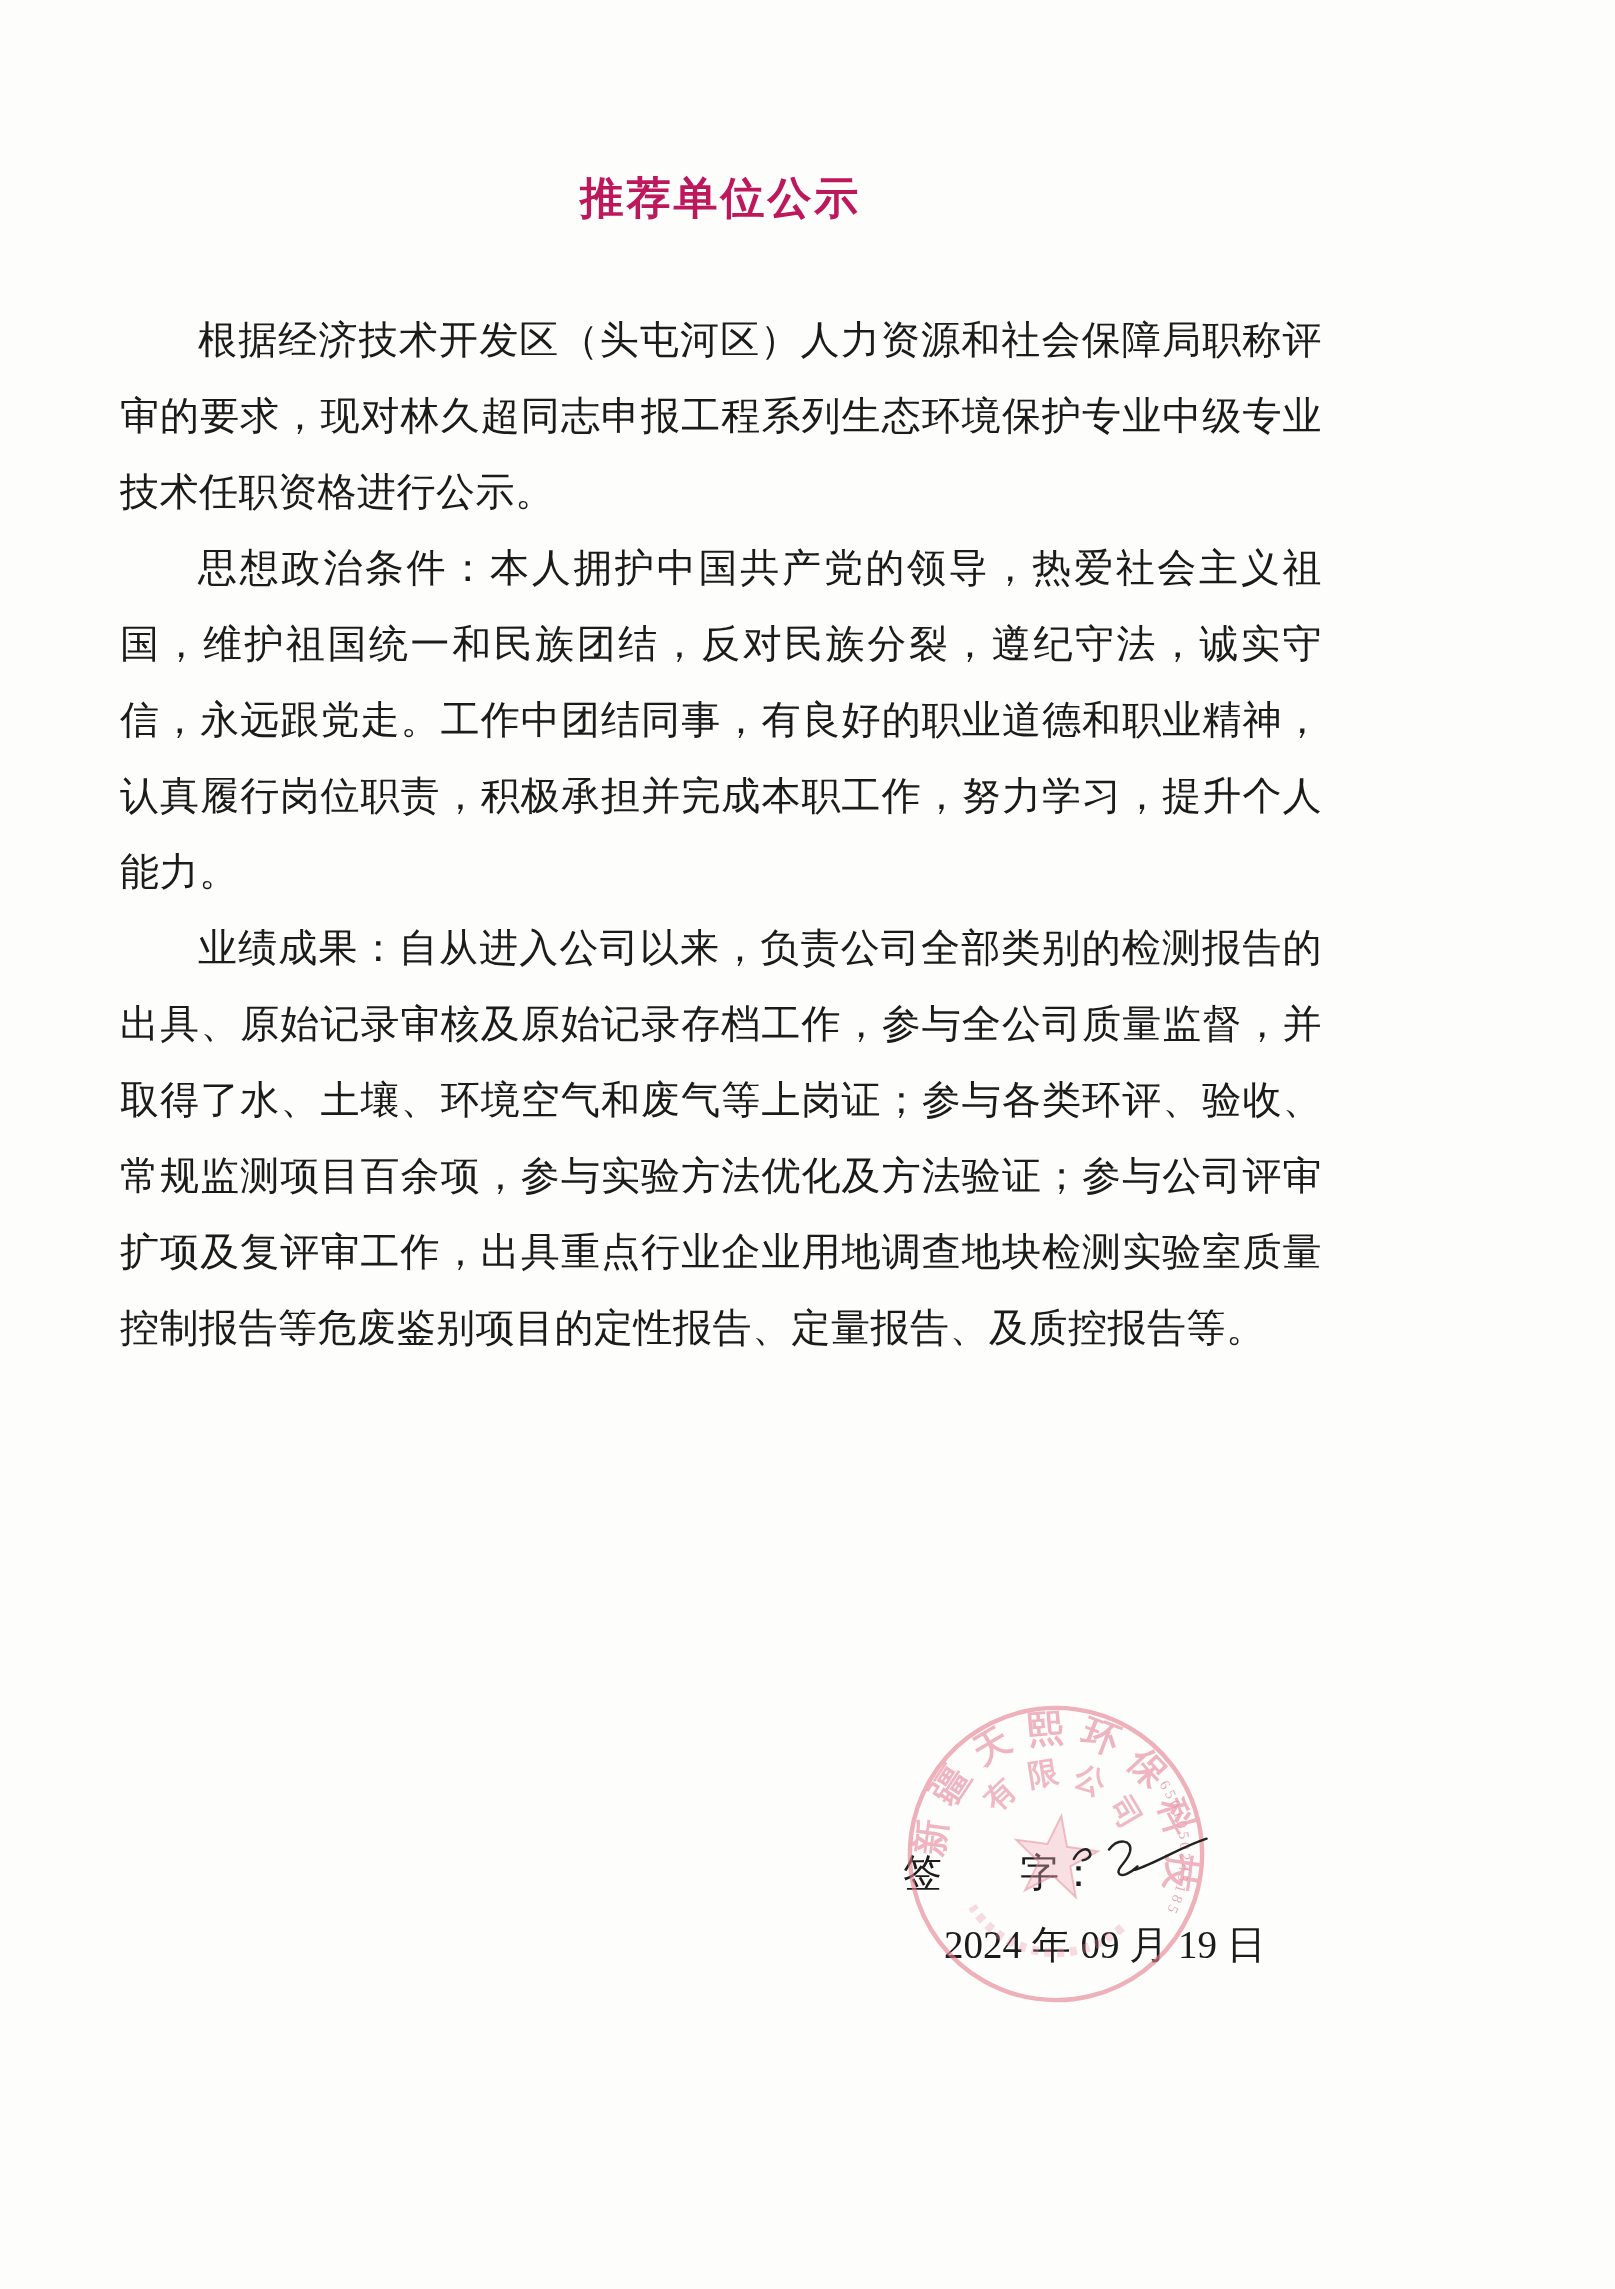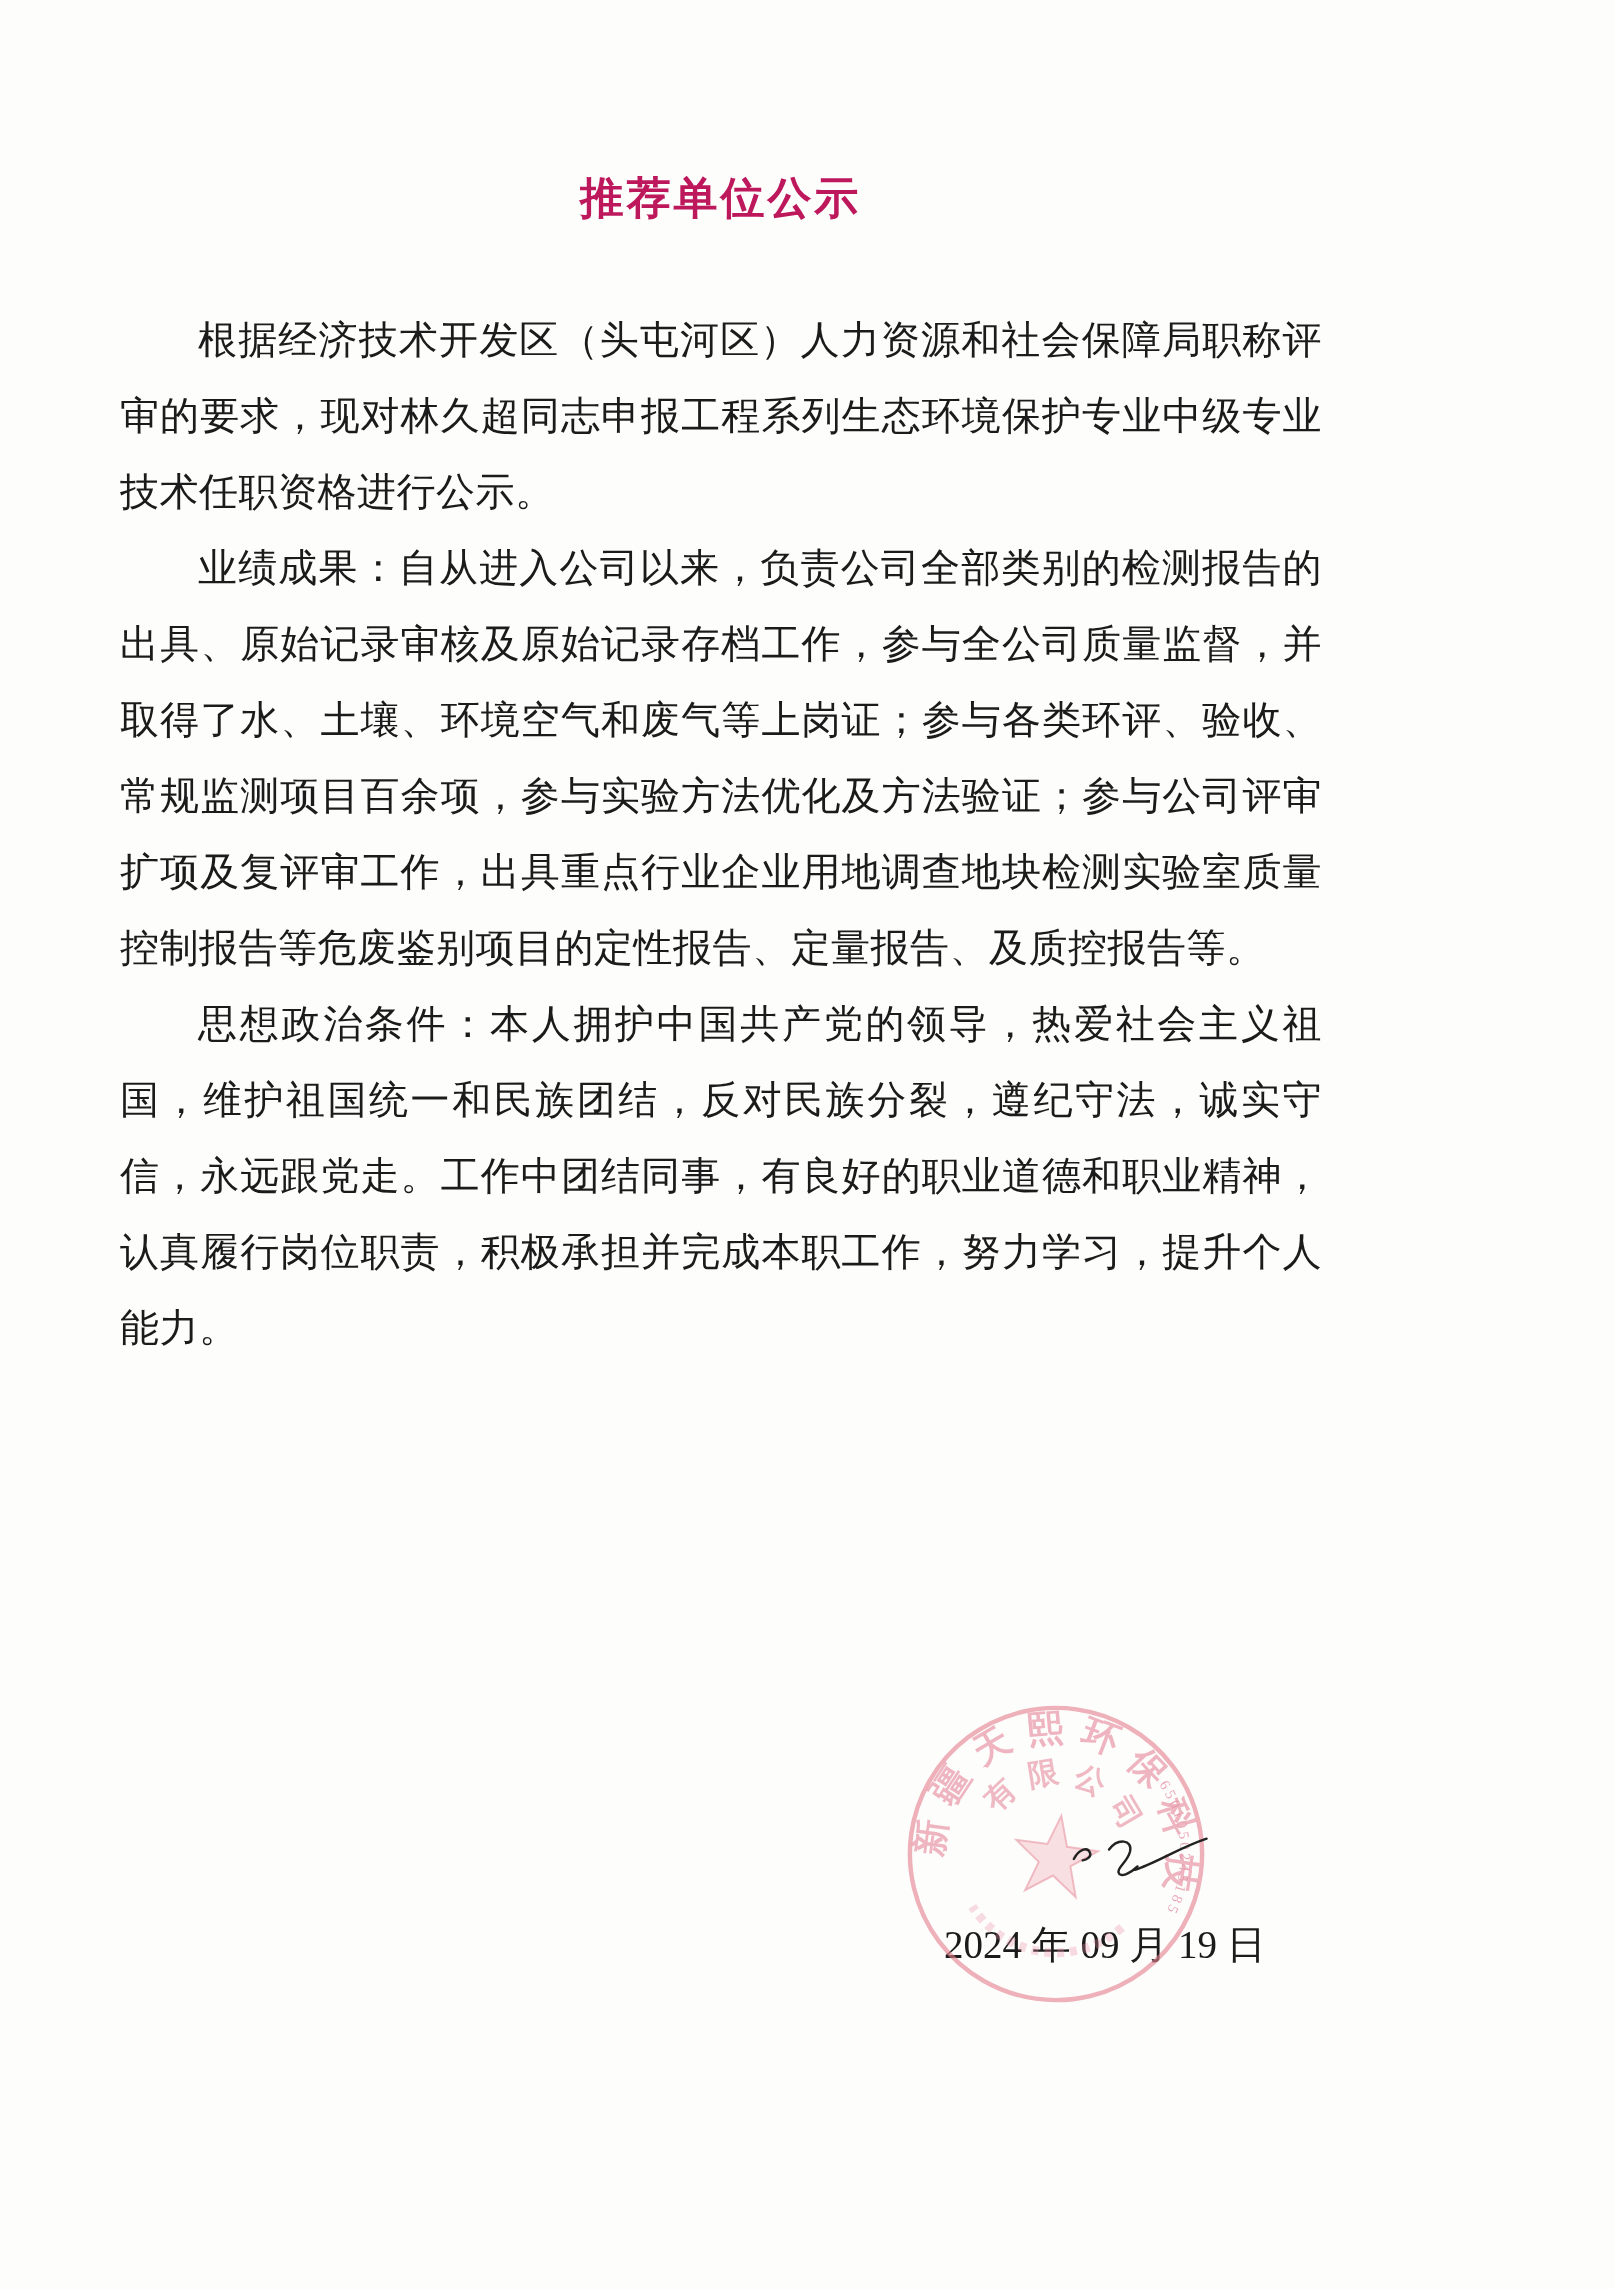--- a/index.html
+++ b/index.html
@@ -68,24 +68,27 @@
 </style>
 </head>
 <body>
 
 <div class="page">
 
   <h1 class="doc-title">推荐单位公示</h1>
 
   <div class="body-text">
     <p>根据经济技术开发区（头屯河区）人力资源和社会保障局职称评审的要求，现对林久超同志申报工程系列生态环境保护专业中级专业技术任职资格进行公示。</p>
+    <p>思想政治条件：本人拥护中国共产党的领导，热爱社会主义祖国，维护祖国统一和民族团结，反对民族分裂，遵纪守法，诚实守信，永远跟党走。工作中团结同事，有良好的职业道德和职业精神，认真履行岗位职责，积极承担并完成本职工作，努力学习，提升个人能力。</p>
     <p>业绩成果：自从进入公司以来，负责公司全部类别的检测报告的出具、原始记录审核及原始记录存档工作，参与全公司质量监督，并取得了水、土壤、环境空气和废气等上岗证；参与各类环评、验收、常规监测项目百余项，参与实验方法优化及方法验证；参与公司评审扩项及复评审工作，出具重点行业企业用地调查地块检测实验室质量控制报告等危废鉴别项目的定性报告、定量报告、及质控报告等。</p>
-    <p>思想政治条件：本人拥护中国共产党的领导，热爱社会主义祖国，维护祖国统一和民族团结，反对民族分裂，遵纪守法，诚实守信，永远跟党走。工作中团结同事，有良好的职业道德和职业精神，认真履行岗位职责，积极承担并完成本职工作，努力学习，提升个人能力。</p>
   </div>
 
+  <div class="sign-row">
+    <span>签　　字：</span>
+  </div>
 
   <div class="date-row">2024 年 09 月 19 日</div>
 
   <svg class="seal" viewBox="0 0 310 310">
 
     <circle cx="155" cy="155" r="148" fill="none" stroke="#e4808f" stroke-opacity="0.75" stroke-width="4.5"></circle>
 
     <path d="M 155,116 L 165,146.2 L 196.8,146.4 L 171.2,165.3 L 180.9,195.6
              L 155,177 L 129.1,195.6 L 138.8,165.3 L 113.2,146.4 L 145,146.2 Z" fill="#f0aab6" fill-opacity="0.45" stroke="#e4808f" stroke-opacity="0.6" stroke-width="2"></path>
     <defs>

